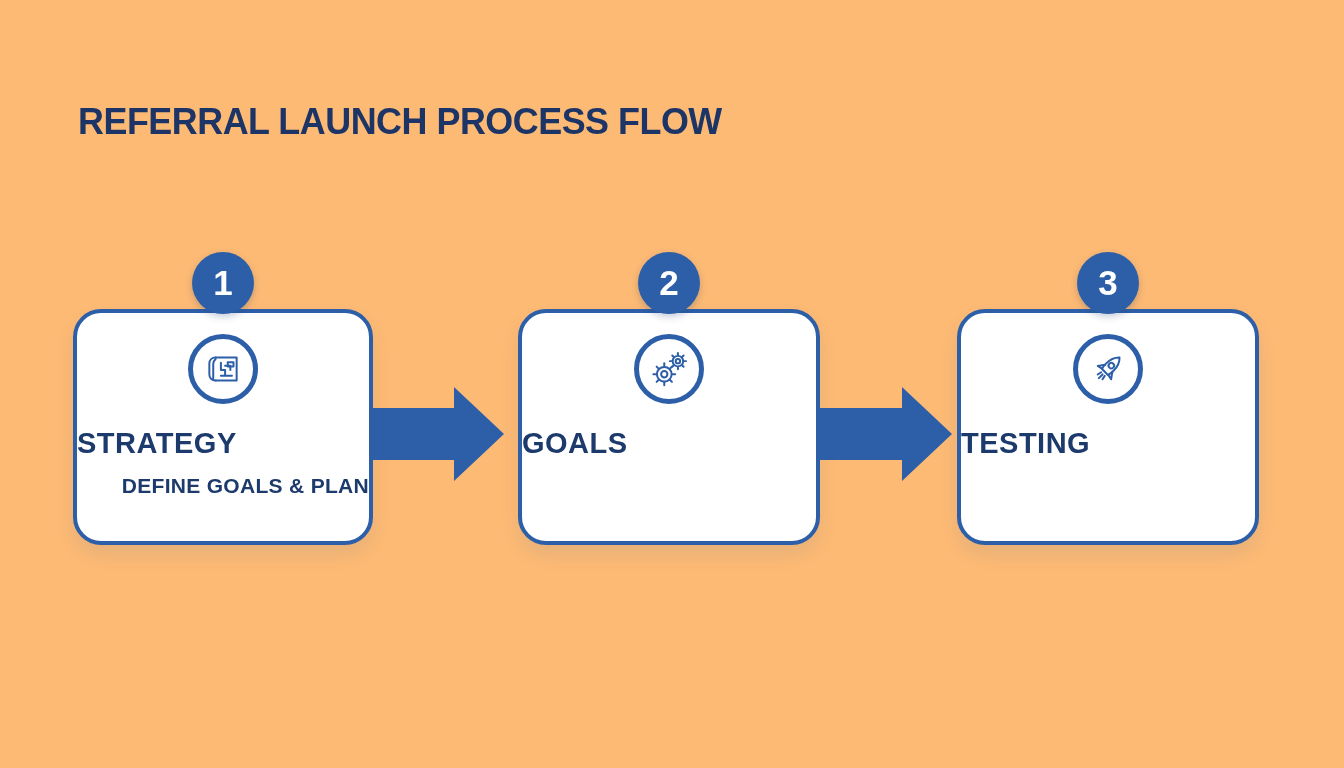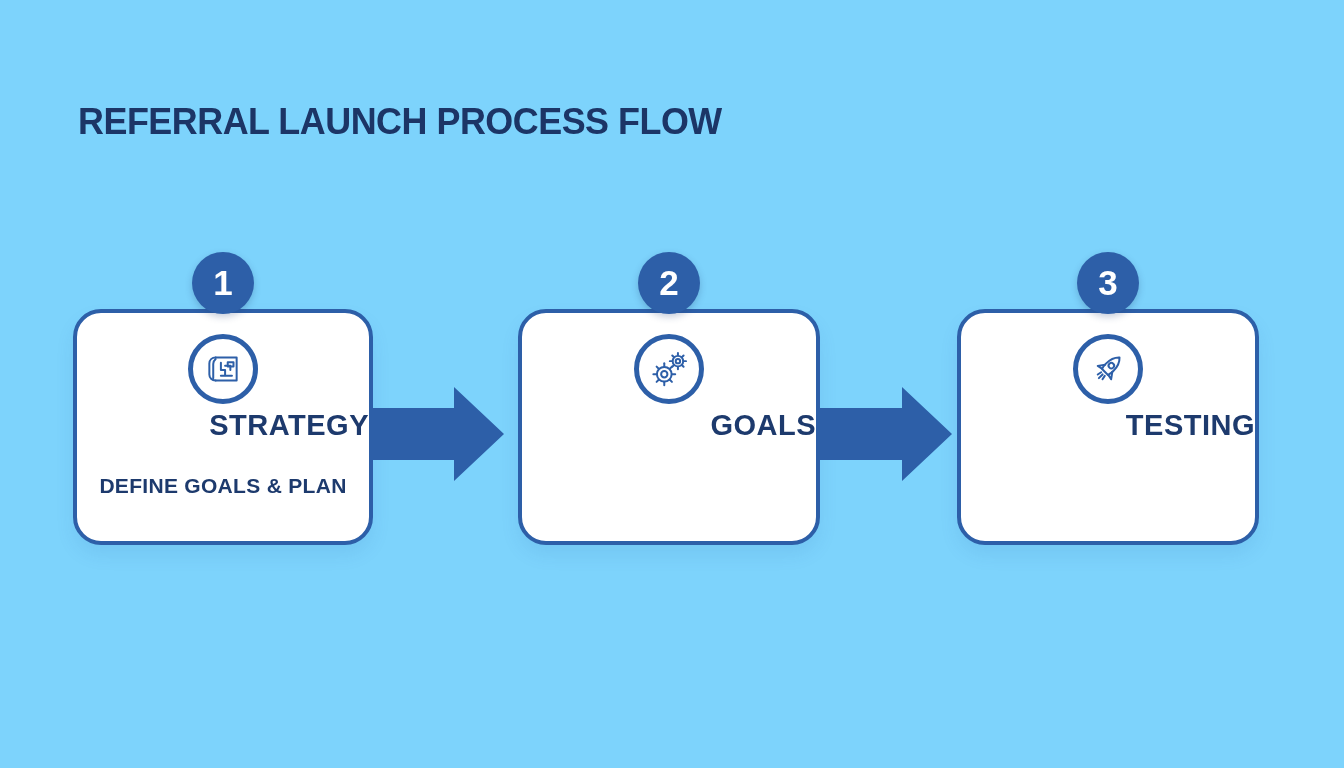--- a/index.html
+++ b/index.html
@@ -5,21 +5,21 @@
   html, body {
     margin: 0;
     padding: 0;
     background: #eef1f4;
     font-family: "Liberation Sans", sans-serif;
   }
   .canvas {
     position: relative;
     width: 1344px;
     height: 768px;
-    background: #7dd3fc;
+    background: #fdba74;
     overflow: hidden;
   }
   .page-title {
     position: absolute;
     left: 78px;
     top: 100px;
     margin: 0;
     font-size: 37px;
     line-height: 44px;
     font-weight: 800;
@@ -80,37 +80,37 @@
     width: 42px;
     height: 42px;
     stroke: #2d5fa8;
     fill: none;
     stroke-width: 1.9;
     stroke-linecap: round;
     stroke-linejoin: round;
   }
   .step-heading {
     position: absolute;
-    top: 96px;
+    top: 114px;
     left: 0;
     width: 100%;
     margin: 0;
-    text-align: right;
+    text-align: left;
     font-size: 29px;
     font-weight: 800;
     letter-spacing: 0.5px;
     color: #1d3a6d;
   }
   .step-subtitle {
     position: absolute;
     top: 160px;
     left: 0;
     width: 100%;
     margin: 0;
-    text-align: center;
+    text-align: right;
     font-size: 21px;
     line-height: 26px;
     font-weight: 700;
     letter-spacing: 0.3px;
     color: #1d3a6d;
     white-space: pre-line;
   }
   .flow-arrow {
     position: absolute;
     top: 387px;

